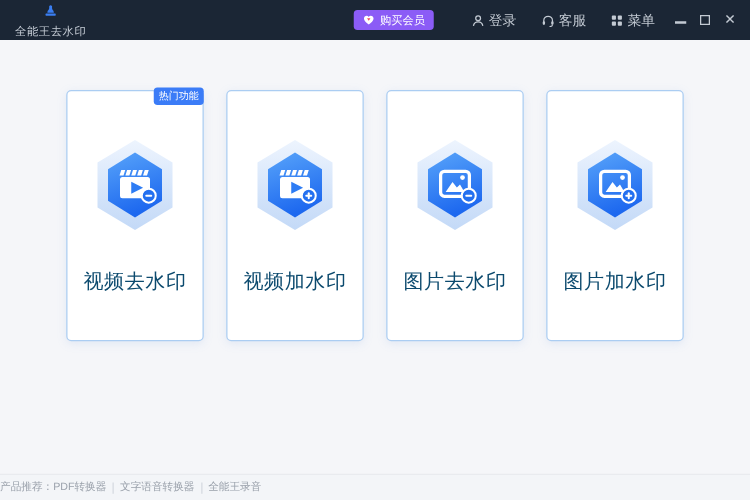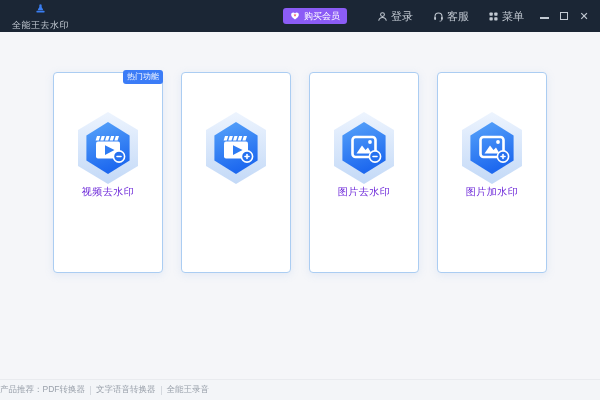--- a/index.html
+++ b/index.html
@@ -23,21 +23,21 @@
   .close-glyph { color:#c3cad3; font-size:11px; line-height:1; }
 
   
   .main { flex:1; display:flex; justify-content:center; align-items:flex-start; gap:18px; padding-top:40px; }
   .card { width:110px; height:201px; background:#fff; border:1px solid #abcdf2; border-radius:4px; position:relative;
           display:flex; flex-direction:column; align-items:center; cursor:pointer;
           box-shadow:0 2px 8px rgba(120,160,220,0.15); }
   .hot-badge { position:absolute; top:-3px; right:-1px; background:#3b7cf7; color:#fff; font-size:8px; line-height:1;
                padding:3px 4px; border-radius:3px; white-space:nowrap; }
   .hex { margin-top:38px; }
-  .card-label { font-size:10px; color:#6d28d9; letter-spacing:0.5px; }
+  .card-label { margin-top:30px; font-size:16px; color:#0c4a6e; letter-spacing:0.5px; }
 
   
   .footer { height:21px; flex-shrink:0; background:#f3f5f8; border-top:1px solid #e9ebef; display:flex; align-items:center;
             padding-right:9px; font-size:8.5px; color:#9aa1ab;margin-top:32px; }
   .f-link { color:#9aa1ab; cursor:pointer; }
   .f-div { width:1px; height:9px; background:#d5d9df; margin:0 5px; }
 </style>
 </head>
 <body>
 
@@ -146,20 +146,21 @@
         <polygon points="32,11 53.6,24.4 53.6,49.6 32,62.9 10.4,49.6 10.4,24.4" fill="url(#innerGrad)"></polygon>
         <g>
           <path fill="#fff" d="M21,25 l3.2,0 l-1.4,4.4 l-3.2,0 z M25.7,25 l3.2,0 l-1.4,4.4 l-3.2,0 z M30.4,25 l3.2,0 l-1.4,4.4 l-3.2,0 z M35.1,25 l3.2,0 l-1.4,4.4 l-3.2,0 z M39.8,25 l3.2,0 l-1.4,4.4 l-3.2,0 z"></path>
           <rect x="20" y="30.6" width="24" height="17" rx="2" fill="#fff"></rect>
           <path d="M29,34.3 L38.5,39.1 L29,43.9 Z" fill="#2e7cf4"></path>
           <circle cx="43" cy="45.5" r="5.6" fill="#2470f0" stroke="#fff" stroke-width="1.6"></circle>
           <rect x="40.2" y="44.7" width="5.6" height="1.6" rx="0.8" fill="#fff"></rect>
           <rect x="42.2" y="42.7" width="1.6" height="5.6" rx="0.8" fill="#fff"></rect>
         </g>
       </svg>
+      <span class="card-label">视频加水印</span>
     </div>
 
     <div class="card">
       <svg class="hex" width="64" height="74" viewBox="0 0 64 74">
         <polygon points="32,1 62,19 62,55 32,73 2,55 2,19" fill="url(#outerGrad)"></polygon>
         <polygon points="32,11 53.6,24.4 53.6,49.6 32,62.9 10.4,49.6 10.4,24.4" fill="url(#innerGrad)"></polygon>
         <g>
           <rect x="20.5" y="26" width="23" height="20" rx="3" fill="none" stroke="#fff" stroke-width="2.6"></rect>
           <path d="M24.5,42.5 L30,34.5 L33.5,39 L36,36.5 L39.5,42.5 Z" fill="#fff"></path>
           <circle cx="38" cy="31" r="1.9" fill="#fff"></circle>

